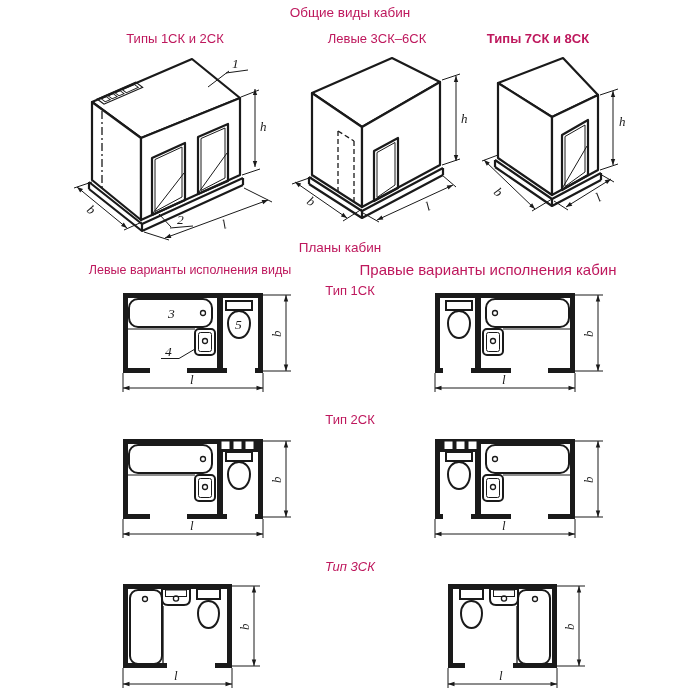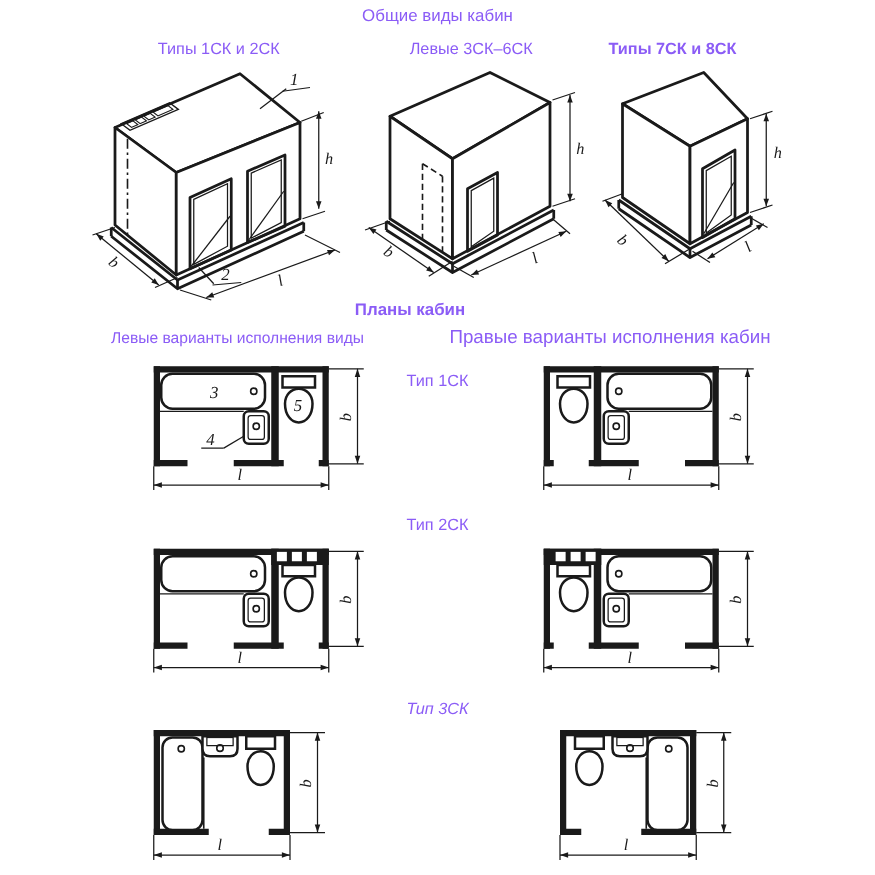--- a/index.html
+++ b/index.html
@@ -1,21 +1,21 @@
 <!DOCTYPE html>
 <html><head>
 <meta charset="utf-8">
 <style>
   html,body{margin:0;padding:0;}
   body{
     width:700px;height:700px;position:relative;background:#ffffff;
     font-family:"Liberation Sans",sans-serif;color:#1a1a1a;overflow:hidden;
   }
   .lbl{position:absolute;transform:translateX(-50%);white-space:nowrap;
-       font-size:13px;line-height:14px;color:#8b5cf6;}
+       font-size:13px;line-height:14px;color:#be185d;}
   .lbl.big{font-size:13.5px;}
   svg{position:absolute;overflow:visible;}
   svg .stroke{fill:none;stroke:#1a1a1a;stroke-width:2.2;stroke-linejoin:round;}
   svg .face{fill:#ffffff;stroke:#1a1a1a;stroke-width:2.2;stroke-linejoin:round;}
   svg .thin{fill:none;stroke:#1a1a1a;stroke-width:1;}
   svg .med{fill:none;stroke:#1a1a1a;stroke-width:1.3;}
   svg .fix{fill:#ffffff;stroke:#1a1a1a;stroke-width:2;}
   svg .wall{fill:#1a1a1a;stroke:none;}
   svg .arr{fill:#1a1a1a;stroke:none;}
   svg text.dim{font-family:"Liberation Serif",serif;font-style:italic;
@@ -183,24 +183,24 @@
   <g>
     <line class="thin" x1="73" y1="148" x2="87" y2="157"></line>
     <line class="thin" x1="119" y1="121" x2="133" y2="129"></line>
     <line class="thin" x1="85" y1="154" x2="130" y2="126"></line>
     <polygon class="arr" points="85,154 91.3,152.7 88.9,149"></polygon>
     <polygon class="arr" points="130,126 126.1,131.1 123.7,127.3"></polygon>
     <text class="dim" transform="translate(118,149) rotate(-32)">l</text>
   </g>
 </svg>
 
-<div class="lbl big" style="left:328px;top:241px;font-weight:bold;">Планы кабин</div>
+<div class="lbl big" style="left:340px;top:241px;">Планы кабин</div>
 <div class="lbl" style="left:190px;top:263px;font-size:12.5px;">Левые варианты исполнения виды</div>
 <div class="lbl" style="left:488px;top:263px;font-size:15px;">Правые варианты исполнения кабин</div>
-<div class="lbl" style="left:350px;top:298px;text-align:right;">Тип 1СК</div>
+<div class="lbl" style="left:350px;top:284px;text-align:right;">Тип 1СК</div>
 <div class="lbl" style="left:350px;top:413px;">Тип 2СК</div>
 <div class="lbl" style="left:350px;top:560px;font-style:italic;">Тип 3СК</div>
 
 <svg style="left:115px;top:288px;" width="185" height="112" viewBox="0 0 185 112">
   <g>
     <g>
       <rect class="wall" x="8" y="5" width="140" height="5"></rect>
       <rect class="wall" x="8" y="5" width="5" height="80"></rect>
       <rect class="wall" x="143" y="5" width="5" height="80"></rect>
       <rect class="wall" x="102" y="5" width="6" height="80"></rect>

